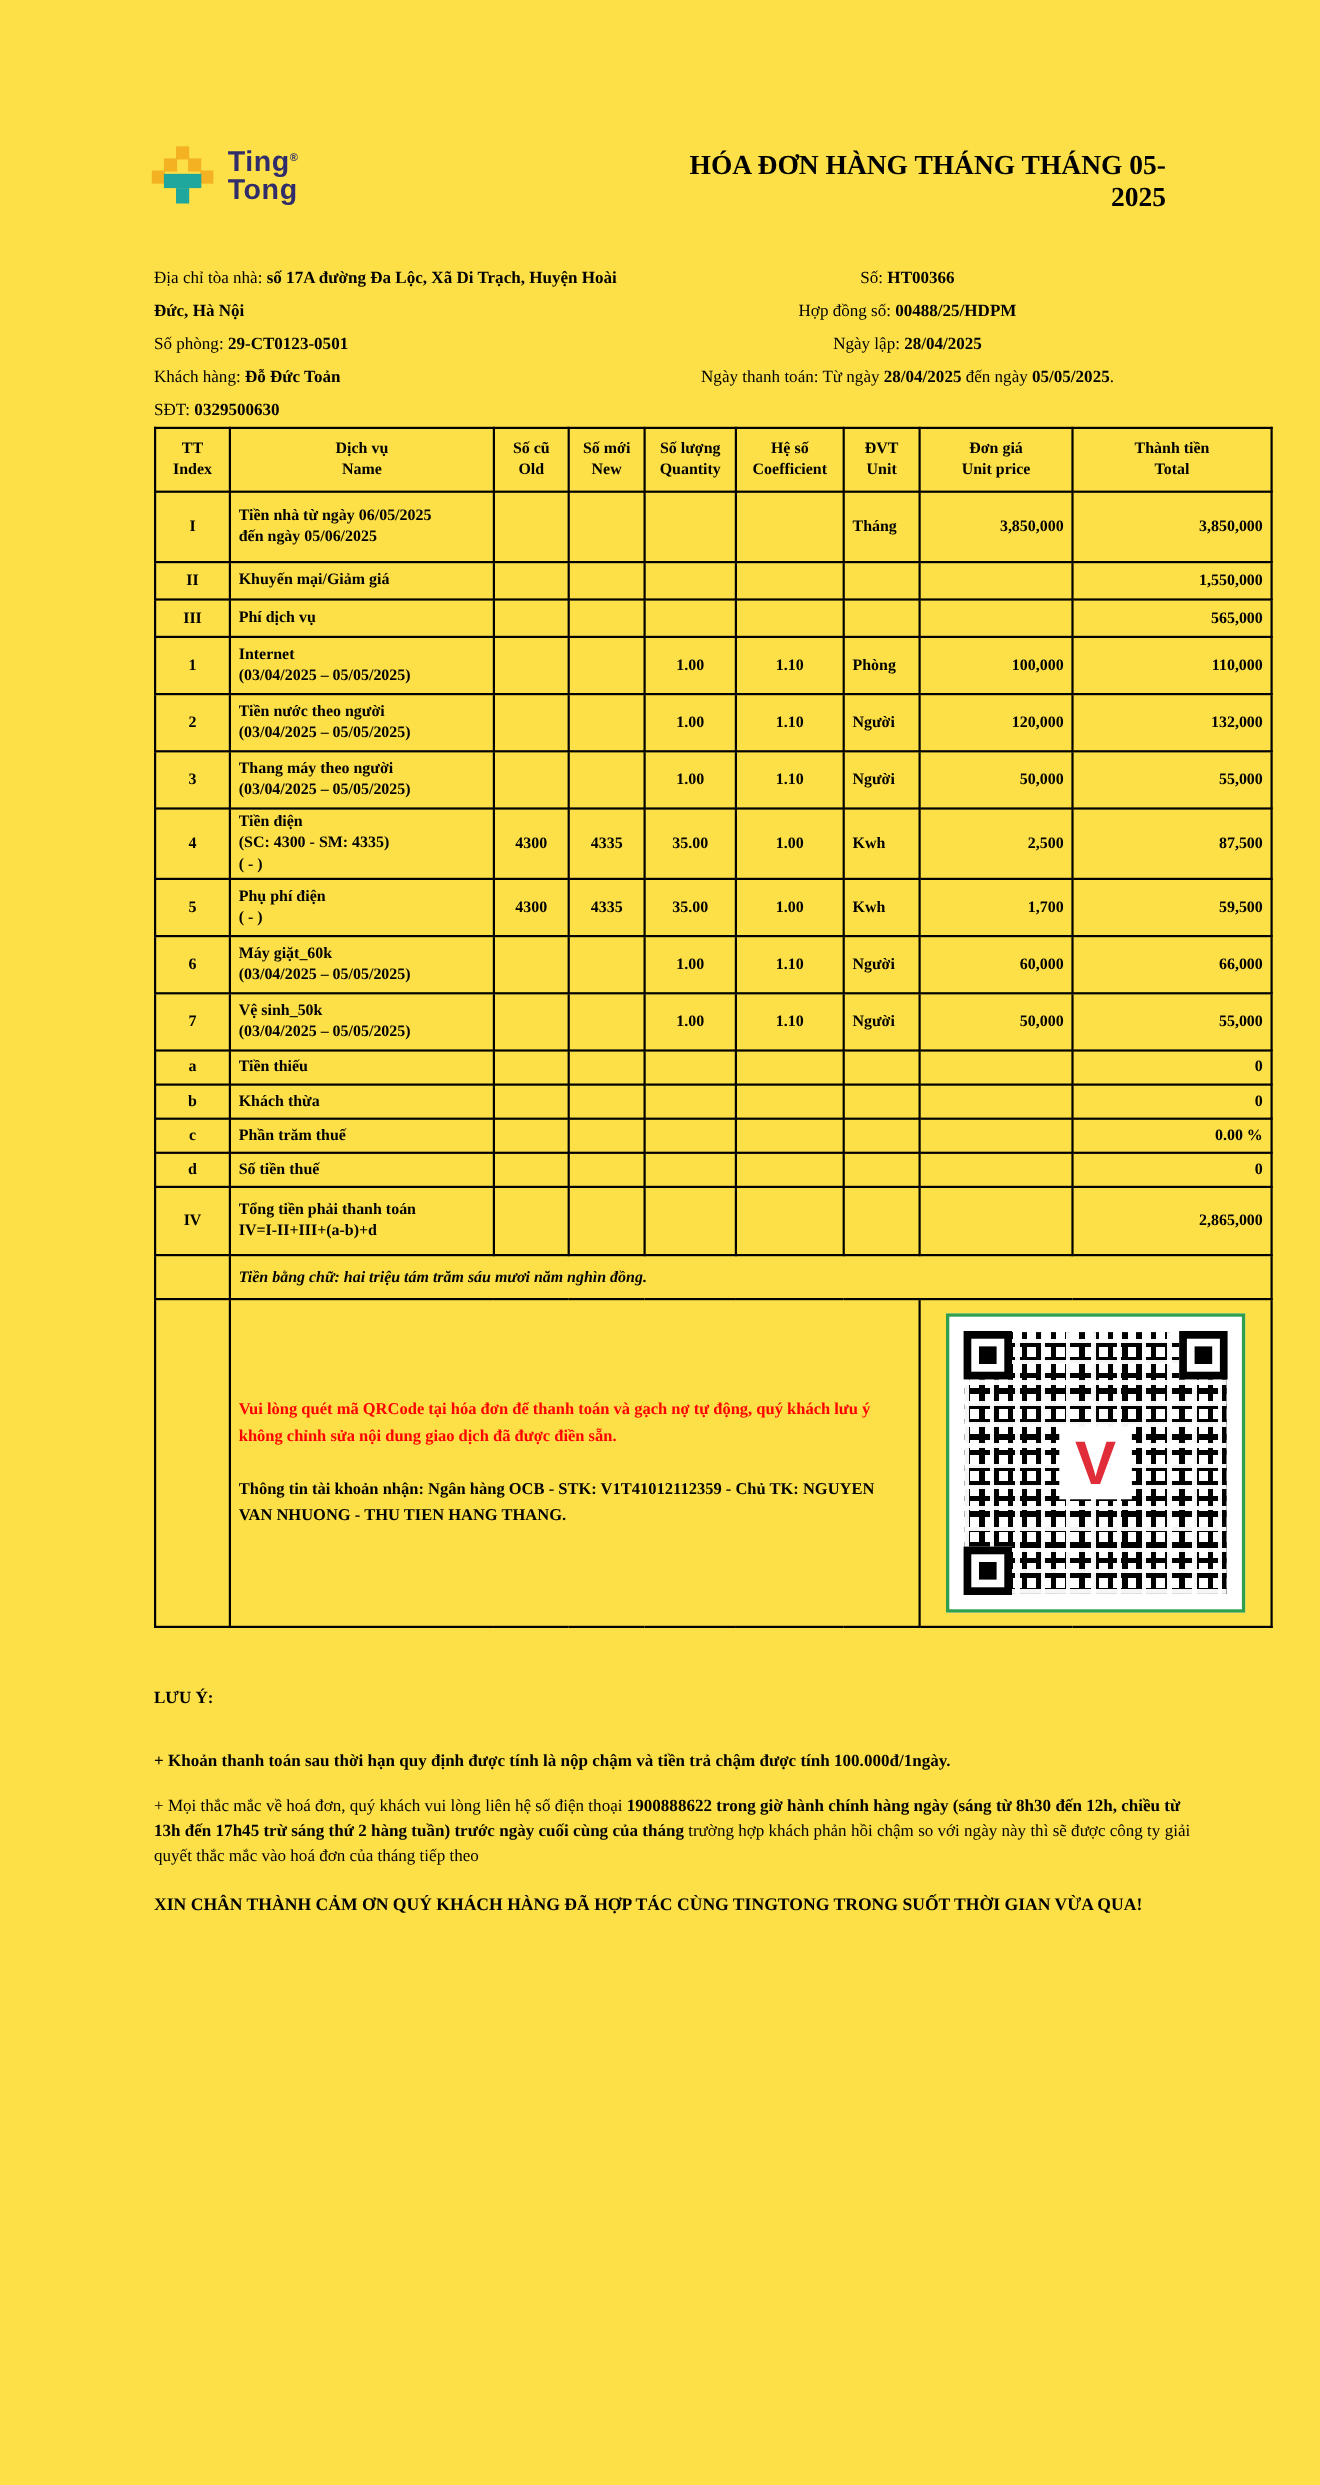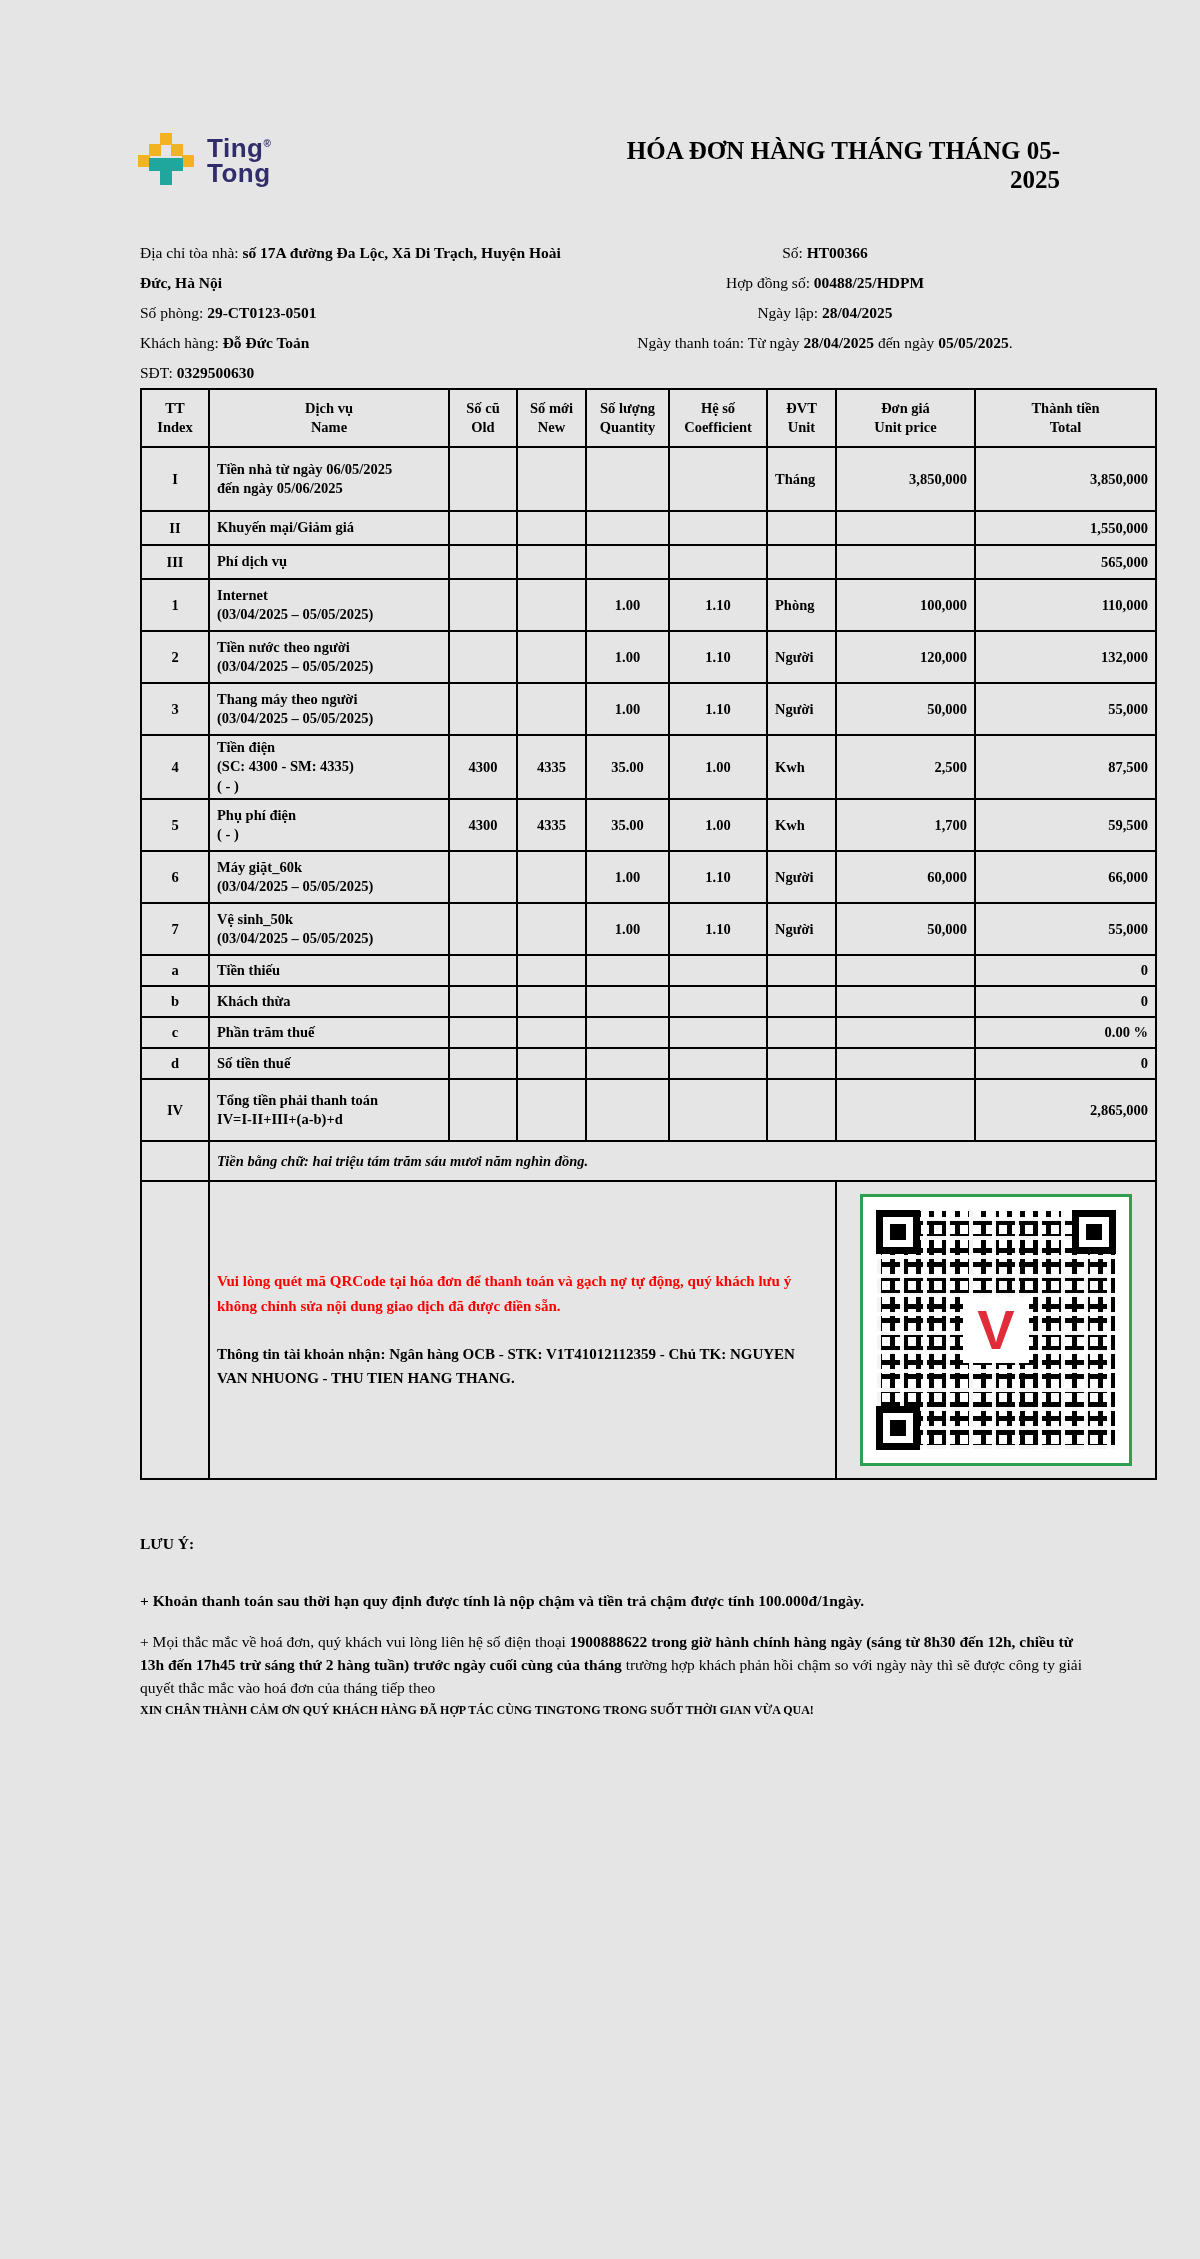--- a/index.html
+++ b/index.html
@@ -1,17 +1,17 @@
 <!DOCTYPE html>
 <html><head>
 <meta charset="utf-8">
 <style>
   *{margin:0;padding:0;box-sizing:border-box}
   html,body{background:#fff}
-  .page{width:1200px;height:2259px;background:#e5e5e5;color:#000;position:relative;overflow:hidden;
+  .page{width:1200px;height:2259px;background:#fde047;color:#000;position:relative;overflow:hidden;
         padding:0 45px 0 140px;font-family:"Liberation Serif","DejaVu Serif",serif;}
 
   
   .top{position:relative;height:238px}
   .logo{position:absolute;left:-2px;top:131px;display:flex;gap:13px;align-items:flex-start}
   .logo-icon{position:relative;width:56px;height:54px;margin-top:2px}
   .logo-icon i{position:absolute;width:12px;height:12px;display:block}
   .sy{background:#F4B223}
   .p1{left:22px;top:0}.p2{left:11px;top:11px}.p3{left:33px;top:11px}.p4{left:0;top:22px}.p5{left:44px;top:22px}
   .pbar{position:absolute;left:11px;top:25px;width:34px;height:13px;background:#1FA79D}
@@ -70,21 +70,21 @@
           width:66px;height:66px;background:#fff;display:flex;align-items:center;justify-content:center}
   .vmark{font-family:"Liberation Sans","DejaVu Sans",sans-serif;font-weight:bold;font-size:56px;
          color:#E12D39;line-height:1}
 
   
   .notes{margin-top:52px;width:952px;font-size:15.5px;line-height:23px}
   .notes-heading{font-weight:bold}
   .note-bold{font-weight:bold;margin-top:34px}
   .note-mixed{margin-top:18px}
   .note-mixed b{font-weight:bold}
-  .thanks{font-weight:bold;margin-top:0;font-size:12px;width:945px}
+  .thanks{font-weight:bold;margin-top:21px;font-size:16px;width:945px}
 </style>
 </head>
 <body>
 
 <div class="page">
 
   <div class="top">
     <div class="logo">
       <div class="logo-icon">
         <i class="sy p1"></i>

